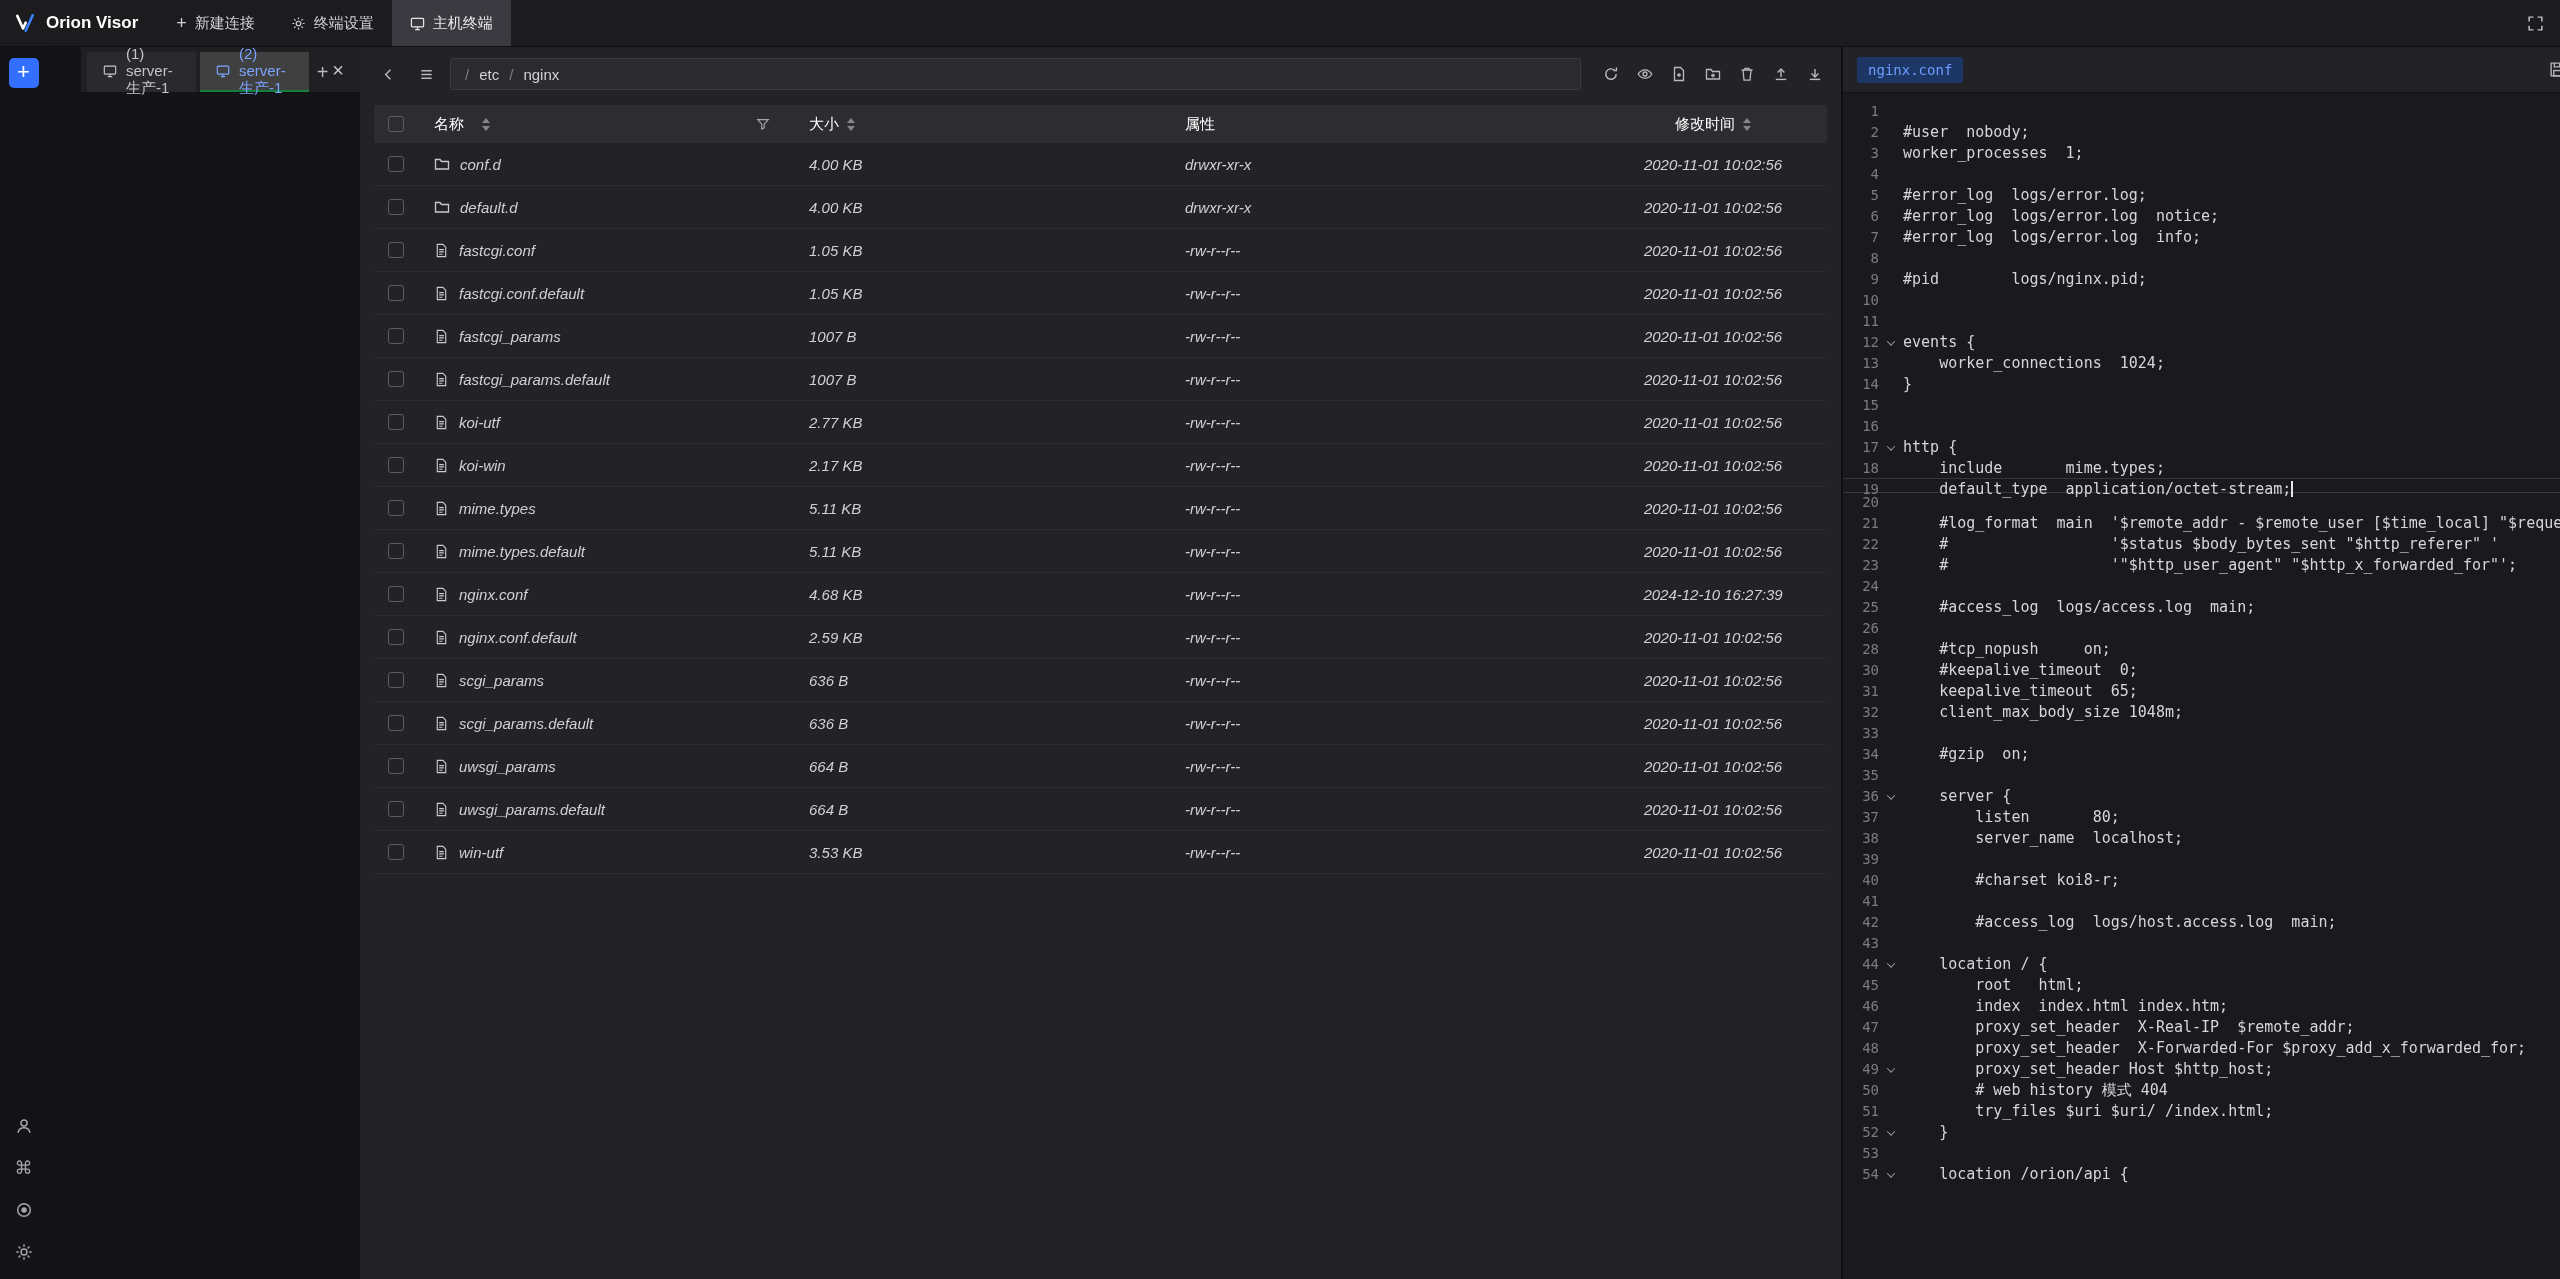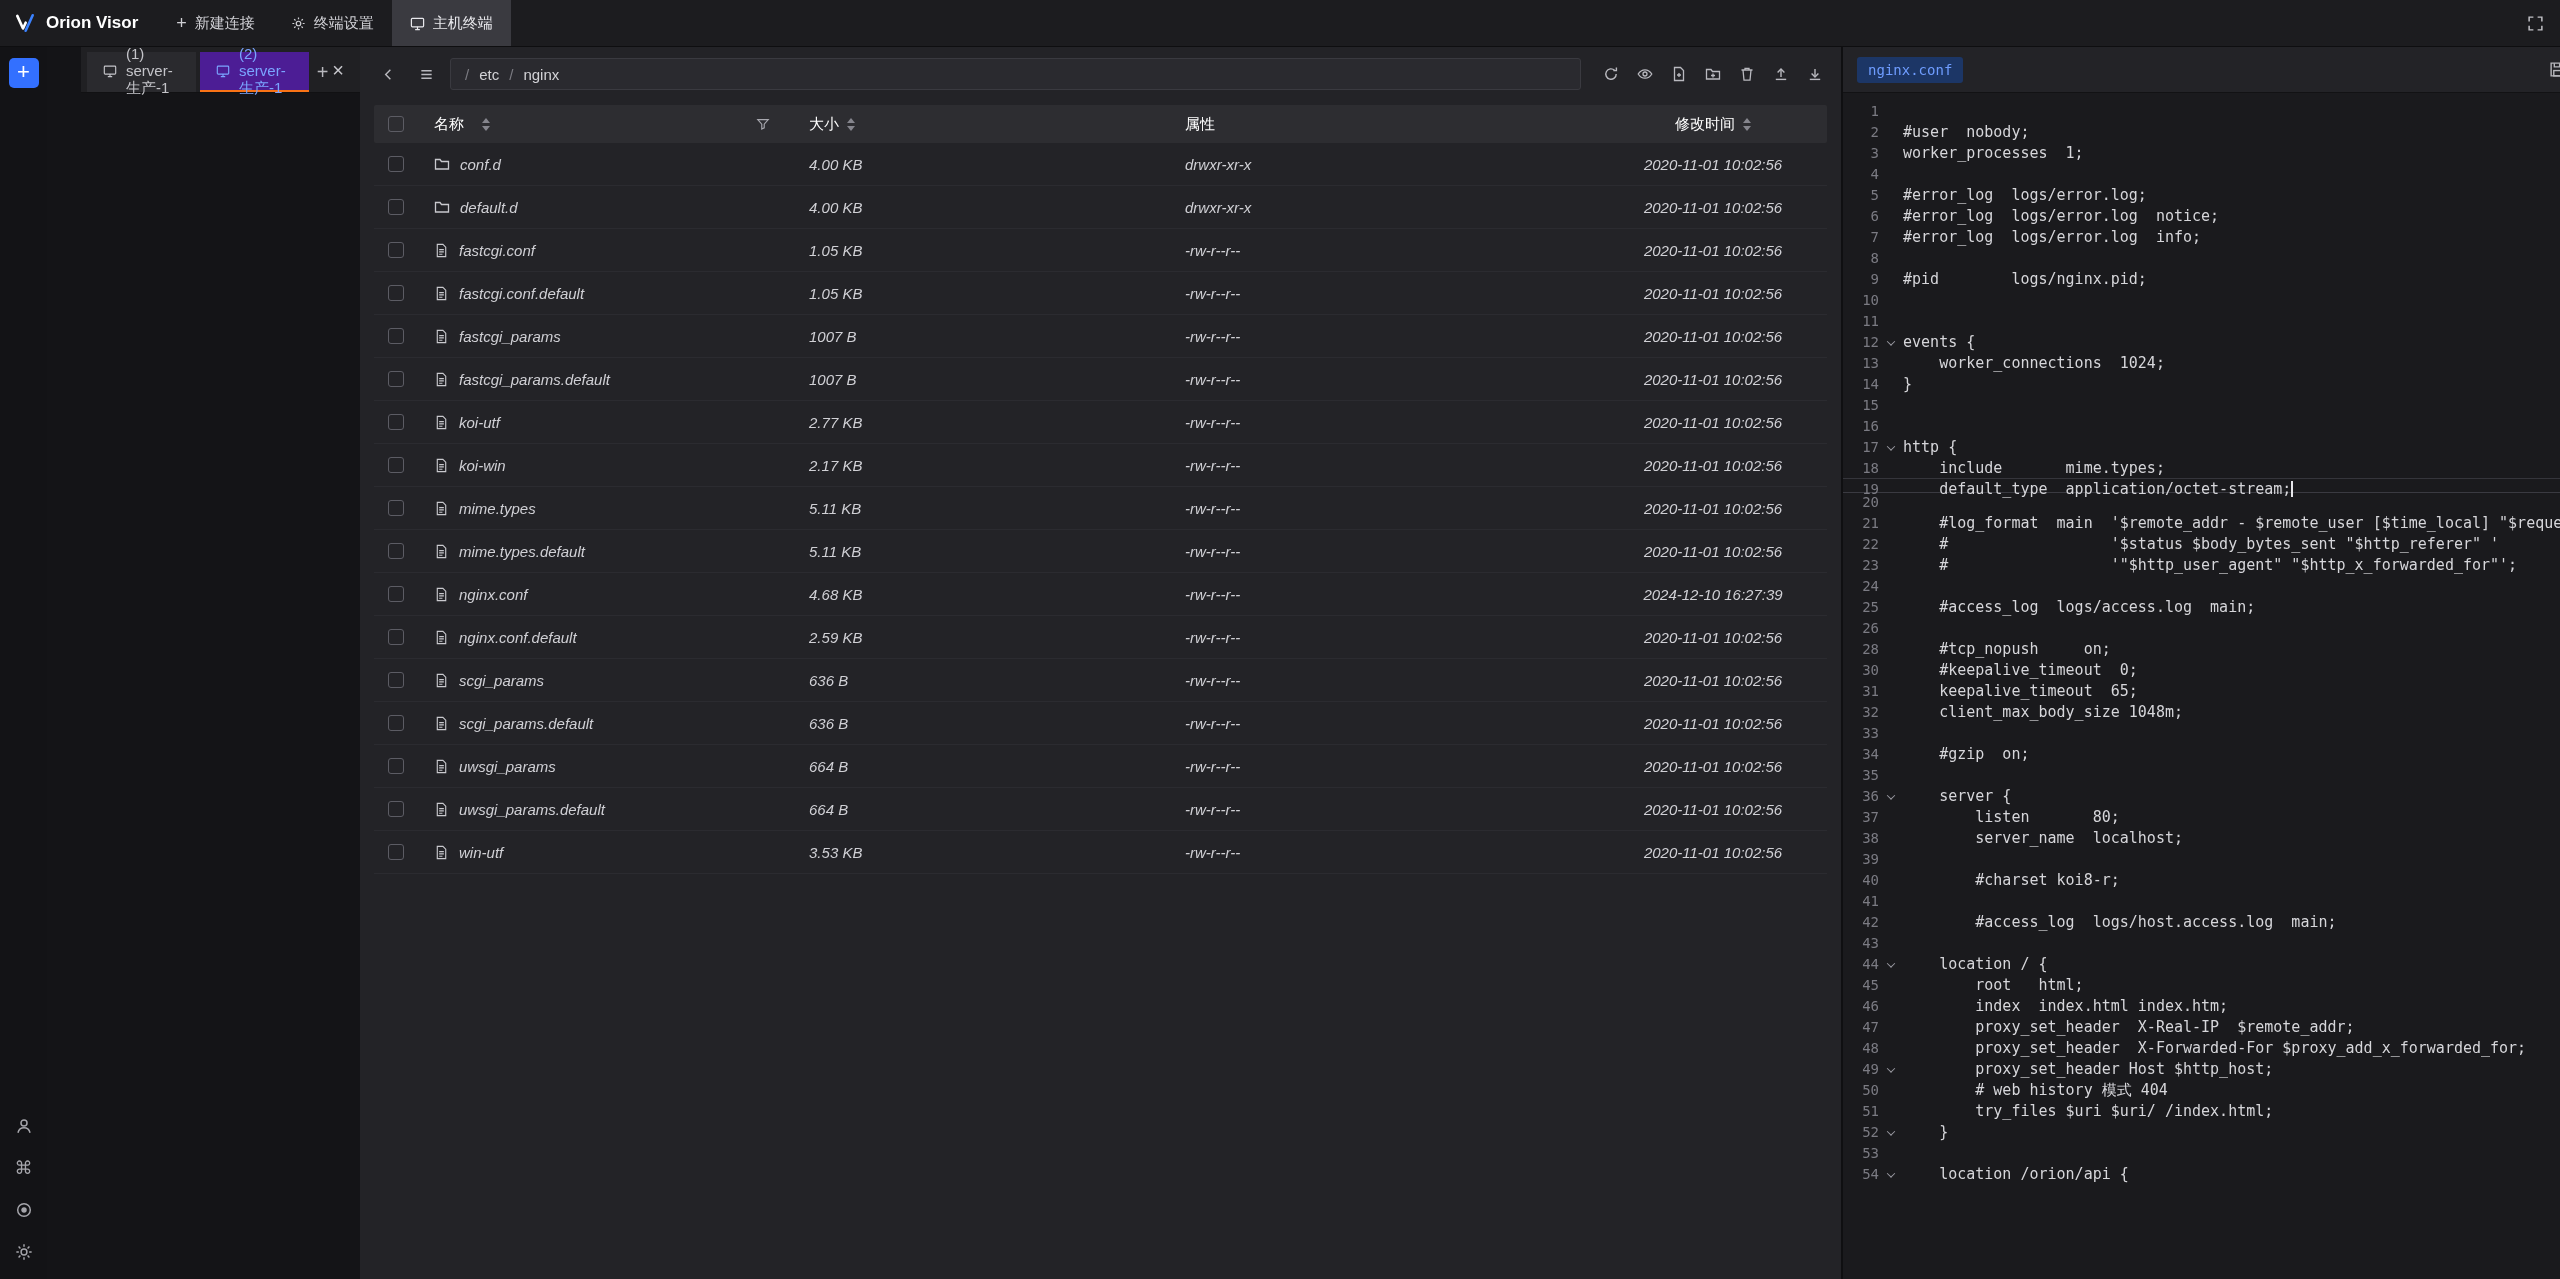--- a/index.html
+++ b/index.html
@@ -23,21 +23,21 @@
   .rail-bottom { margin-top:auto; display:flex; flex-direction:column; align-items:center; gap:24px; padding-bottom:18px; color:#a6a6ac; }
   .rail-bottom .txticon { font-size:18px; line-height:18px; }
 
   .main { flex:1; display:flex; flex-direction:row; min-width:0;margin-left:34px; }
 
   
   .tabbar { height:46px; background:#202023; display:flex; align-items:flex-end; border-bottom:1px solid #111113; }
   .tabs { display:flex; gap:4px; padding-left:6px; }
   .tab { height:40px; display:flex; align-items:center; gap:9px; padding:0 16px; font-size:15px;
          background:#2a2a2e; color:#c4c4c9; border-bottom:2px solid transparent; }
-  .tab.active { background:#4c1d95; color:#7aa5ff; border-bottom:2px solid #f97316; }
+  .tab.active { background:#404040; color:#7aa5ff; border-bottom:2px solid #15803d; }
   .tab-add { width:34px; height:40px; display:flex; align-items:center; justify-content:center; color:#b8b8bd; font-size:20px; }
   .tabbar-close { margin-left:auto; margin-right:16px; align-self:center; color:#c8c8cd; font-size:20px; line-height:20px; }
 
   
   .workspace { flex:1; display:flex; min-height:0; }
 
   
   .file-panel { width:1483px; background:#232327; border-right:2px solid #0f0f11; display:flex; flex-direction:column; padding:8px 14px 0; }
   .file-toolbar { height:38px; display:flex; align-items:center; gap:10px; color:#b9b9bf; }
   .tb-btn { width:28px; height:28px; display:flex; align-items:center; justify-content:center; color:#b9b9bf; }

